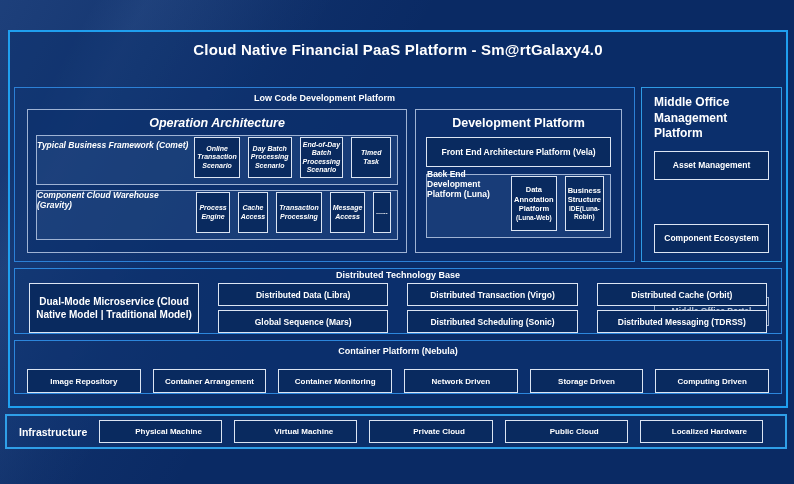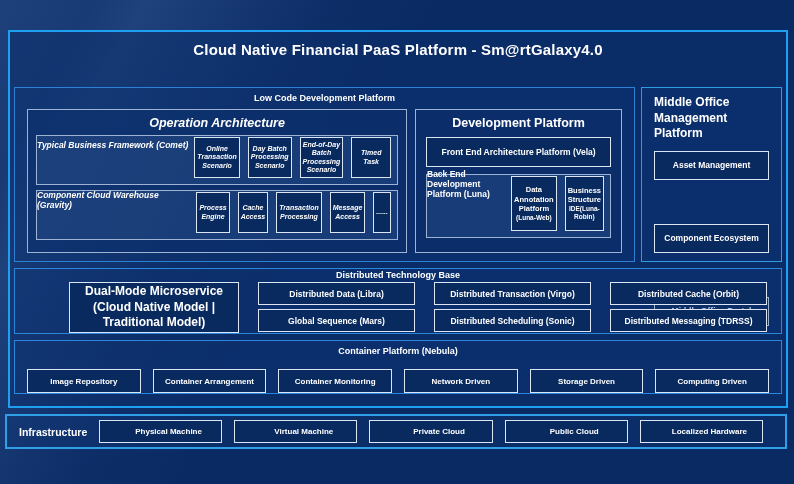--- a/index.html
+++ b/index.html
@@ -133,21 +133,21 @@
     background: rgba(16,55,120,0.30);
     display: flex; flex-direction: column;
   }
   .dtb-grid {
     display: flex; gap: 19px;
     margin: 2px 14px 0 14px;
     height: 52px;
   }
   .dualmode-leaf {
     width: 170px; flex: none;
-    font-size: 12px; line-height: 1.3; margin-left: 40px;
+    font-size: 10px; line-height: 1.3;
   }
   .dtb-col { flex: 1; display: flex; flex-direction: column; gap: 4px; }
   .dtb-box {
     height: 23px;
     border: 1px solid #DCE5F3;
     background: #092A5F;
     display: flex; align-items: center; justify-content: center;
     font-size: 8.5px;
   }
   .nebula-panel {

